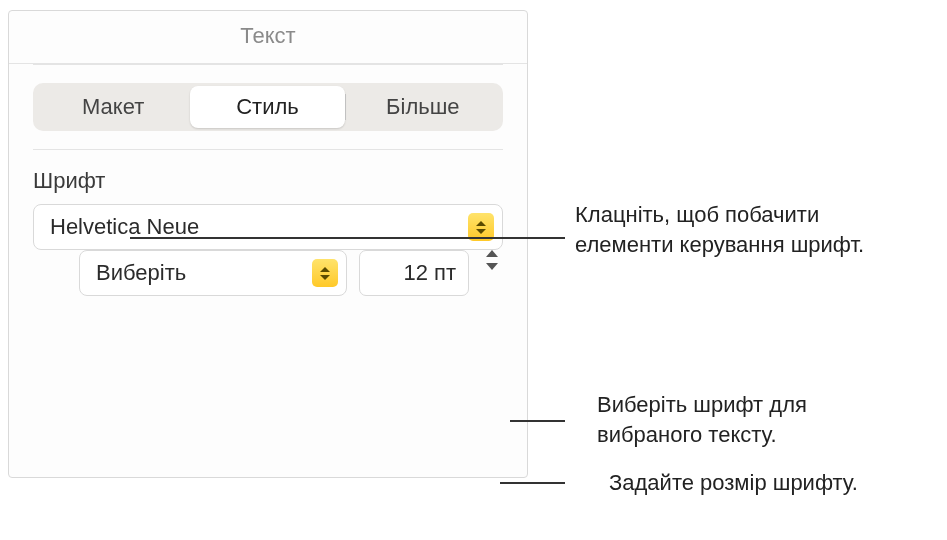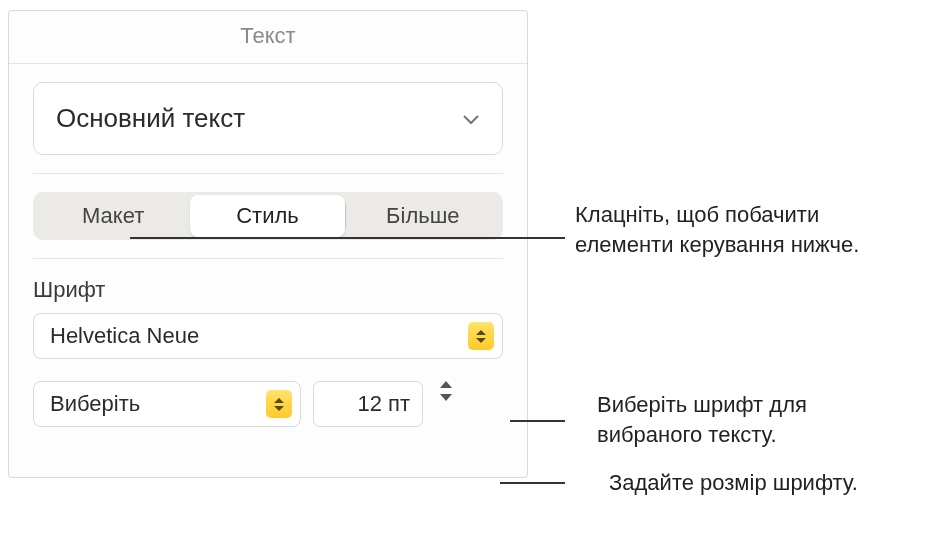--- a/index.html
+++ b/index.html
@@ -89,23 +89,24 @@
       height: 26px;
       background: #c9c9c9;
     }
     .section-label {
       margin: 18px 24px 10px 24px;
       font-size: 22px;
       color: #3a3a3a;
       font-weight: 500;
     }
     .font-row, .weight-row {
-      margin: 0 24px 22px 24px;
+      margin: 0 24px 0 24px;
       display: flex;
       gap: 12px;
+      justify-content: flex-end;
     }
     .combo {
       flex: 1;
       display: flex;
       align-items: center;
       justify-content: space-between;
       border: 1px solid #d9d9d9;
       border-radius: 8px;
       background: #fff;
       padding: 8px 8px 8px 16px;
@@ -179,28 +180,20 @@
       height: 1.5px;
     }
   </style>
 </head>
 <body>
 
 <div class="panel">
   <div class="panel-title">Текст</div>
   <hr class="hr-full">
 
-  <div class="style-select">
-    <span class="style-select-label">Основний текст</span>
-    <span class="chev-down">
-      <svg viewBox="0 0 18 12" width="18" height="12">
-          <path d="M2 3 L9 10 L16 3" fill="none" stroke="#777" stroke-width="2"></path>
-        </svg>
-    </span>
-  </div>
 
   <hr class="hr-inset">
 
   <div class="seg-wrap">
     <div class="seg">
       <div class="seg-item"><span>Макет</span></div>
       <div class="seg-item active"><span>Стиль</span></div>
       <div class="seg-div"></div>
       <div class="seg-item"><span>Більше</span></div>
     </div>
@@ -232,19 +225,19 @@
       <span class="size-value">12 пт</span>
     </div>
     <div class="stepper-col">
       <span class="st-up"></span>
       <span class="st-down"></span>
     </div>
   </div>
 </div>
 
 <div class="callout-line" style="left:130px; top:237px; width:435px;"></div>
-<div class="callout" style="left:575px; top:200px; width:300px;">Клацніть, щоб побачити елементи керування нижче.</div>
+<div class="callout" style="left:575px; top:200px; width:300px;">Клацніть, щоб побачити елементи керування шрифт.</div>
 
 <div class="callout-line" style="left:510px; top:420px; width:55px;"></div>
 <div class="callout" style="left:597px; top:390px; width:320px;">Виберіть шрифт для вибраного тексту.</div>
 
 <div class="callout-line" style="left:500px; top:482px; width:65px;"></div>
 <div class="callout" style="left:575px; top:468px; width:360px;margin-left:34px;">Задайте розмір шрифту.</div>
 
 </body></html>

